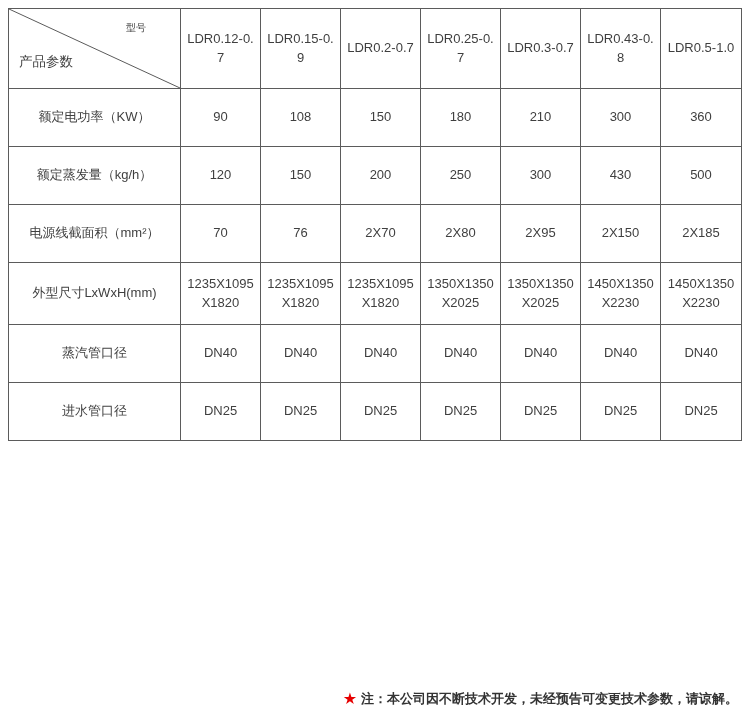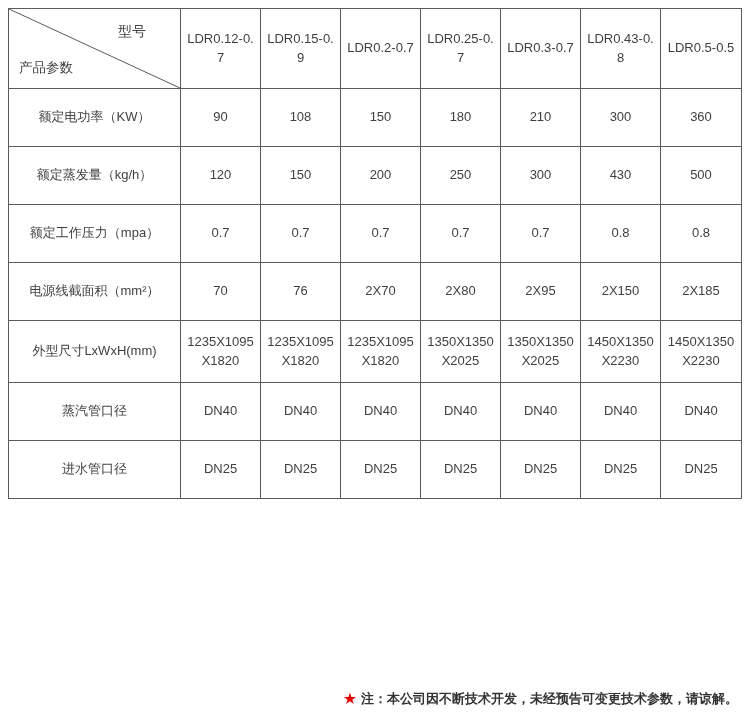--- a/index.html
+++ b/index.html
@@ -27,22 +27,22 @@
     padding:2px 5px;
     word-break:break-all;
     line-height:1.45;
     background:#ffffff;
   }
   tr.r-header{height:80px;}
   tr.r{height:58px;}
   tr.r-dim{height:62px;}
   th.corner{position:relative;padding:0;overflow:hidden;}
   th.corner svg{position:absolute;left:0;top:0;width:100%;height:100%;display:block;}
-  .corner-top{position:absolute;top:12px;right:34px;font-size:14px;}
-  .corner-bottom{position:absolute;bottom:10px;left:10px;font-size:13.5px;}
+  .corner-top{position:absolute;top:12px;right:34px;font-size:10px;}
+  .corner-bottom{position:absolute;bottom:16px;left:10px;font-size:13.5px;}
   .footer-note{
     position:absolute;
     top:690px;right:12px;
     display:flex;align-items:center;gap:4px;
     font-size:13px;
     font-weight:600;
     color:#333333;
     white-space:nowrap;
   }
   .footer-note .star{
@@ -76,21 +76,21 @@
           </svg>
           <span class="corner-top">型号</span>
           <span class="corner-bottom">产品参数</span>
         </th>
         <th>LDR0.12-0.7</th>
         <th>LDR0.15-0.9</th>
         <th>LDR0.2-0.7</th>
         <th>LDR0.25-0.7</th>
         <th>LDR0.3-0.7</th>
         <th>LDR0.43-0.8</th>
-        <th>LDR0.5-0.5</th>
+        <th>LDR0.5-1.0</th>
       </tr>
     </thead>
     <tbody>
       <tr class="r">
         <th>额定电功率（KW）</th>
         <td>90</td>
         <td>108</td>
         <td>150</td>
         <td>180</td>
         <td>210</td>
@@ -99,30 +99,20 @@
       </tr>
       <tr class="r">
         <th>额定蒸发量（kg/h）</th>
         <td>120</td>
         <td>150</td>
         <td>200</td>
         <td>250</td>
         <td>300</td>
         <td>430</td>
         <td>500</td>
-      </tr>
-      <tr class="r">
-        <th>额定工作压力（mpa）</th>
-        <td>0.7</td>
-        <td>0.7</td>
-        <td>0.7</td>
-        <td>0.7</td>
-        <td>0.7</td>
-        <td>0.8</td>
-        <td>0.8</td>
       </tr>
       <tr class="r">
         <th>电源线截面积（mm²）</th>
         <td>70</td>
         <td>76</td>
         <td>2X70</td>
         <td>2X80</td>
         <td>2X95</td>
         <td>2X150</td>
         <td>2X185</td>

